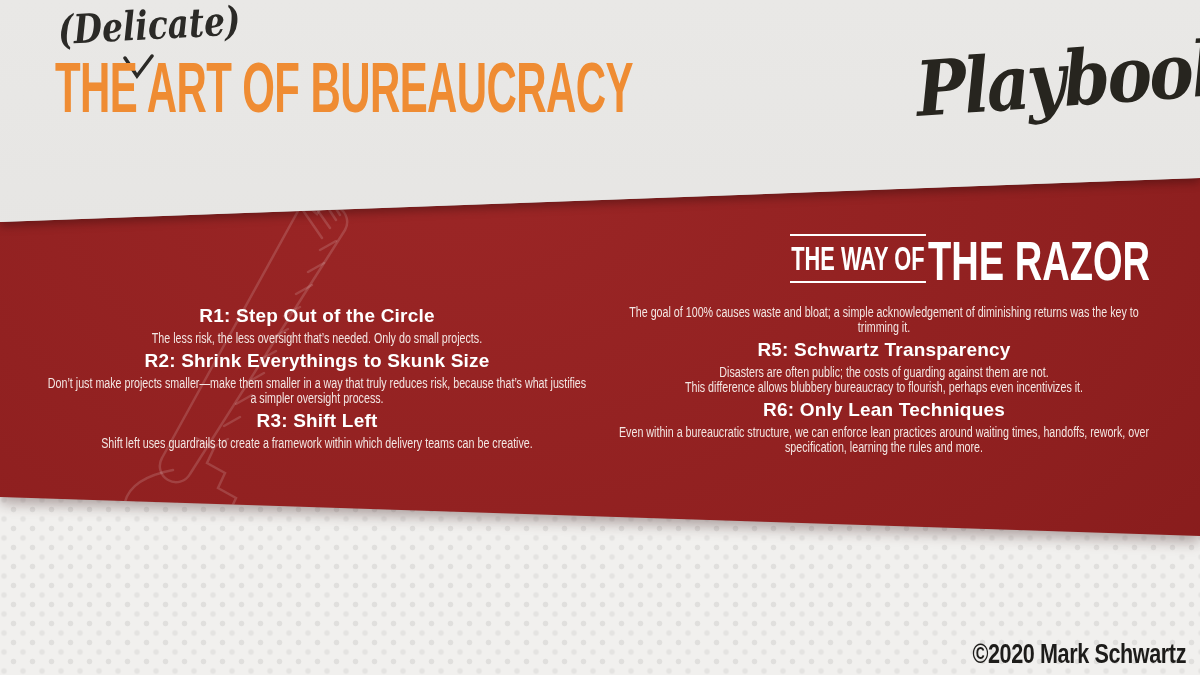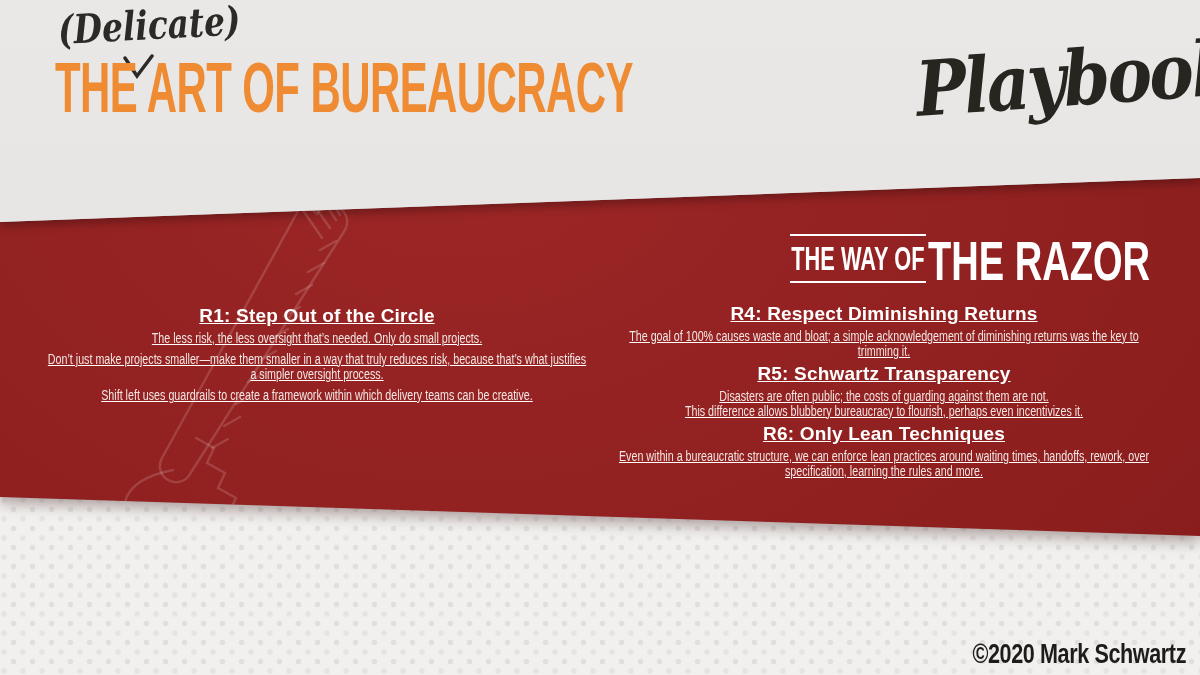--- a/index.html
+++ b/index.html
@@ -58,21 +58,21 @@
   }
   .razor-title{
     position:absolute;left:928px;top:233px;
     font-weight:bold;font-size:56px;line-height:1;color:#fff;white-space:nowrap;
     transform:scaleX(.68);transform-origin:left center;letter-spacing:0;
   }
   
   .rules{position:absolute;color:#fff;text-align:center;}
   .rules-left{left:32px;top:306px;width:570px;}
   .rules-right{left:599px;top:304px;width:570px;}
-  .rule{margin-bottom:6px;text-decoration:underline;}
+  .rule{margin-bottom:6px;}
   .rule-heading{font-size:19px;font-weight:bold;letter-spacing:.2px;line-height:1.05;margin-bottom:4px;}
   .rule-body{
     width:790px;margin-left:calc(50% - 395px);
     transform:scaleX(.69);transform-origin:50% 50%;
     font-size:15.5px;line-height:15px;color:#f3e6e3;
   }
   
   .copyright{
     position:absolute;right:14px;bottom:5px;z-index:4;
     font-size:27px;font-weight:bold;color:#1d1c1a;letter-spacing:-.5px;white-space:nowrap;
@@ -98,30 +98,31 @@
 
       <div class="kicker">THE WAY OF</div>
       <div class="razor-title">THE RAZOR</div>
 
       <div class="rules rules-left">
         <div class="rule">
           <div class="rule-heading">R1: Step Out of the Circle</div>
           <div class="rule-body">The less risk, the less oversight that’s needed. Only do small projects.</div>
         </div>
         <div class="rule">
+          <div class="rule-heading">R2: Shrink Everythings to Skunk Size</div>
           <div class="rule-body">Don’t just make projects smaller—make them smaller in a way that truly reduces risk, because that’s what justifies a simpler oversight process.</div>
         </div>
         <div class="rule">
+          <div class="rule-heading">R3: Shift Left</div>
           <div class="rule-body">Shift left uses guardrails to create a framework within which delivery teams can be creative.</div>
         </div>
       </div>
 
       <div class="rules rules-right">
         <div class="rule">
-          <div class="rule-heading">R4: Respect Diminishing Returns</div>
           <div class="rule-body">The goal of 100% causes waste and bloat; a simple acknowledgement of diminishing returns was the key to trimming it.</div>
         </div>
         <div class="rule">
           <div class="rule-heading">R5: Schwartz Transparency</div>
           <div class="rule-body">
             <div>Disasters are often public; the costs of guarding against them are not.</div>
             <div>This difference allows blubbery bureaucracy to flourish, perhaps even incentivizes it.</div>
           </div>
         </div>
         <div class="rule">

